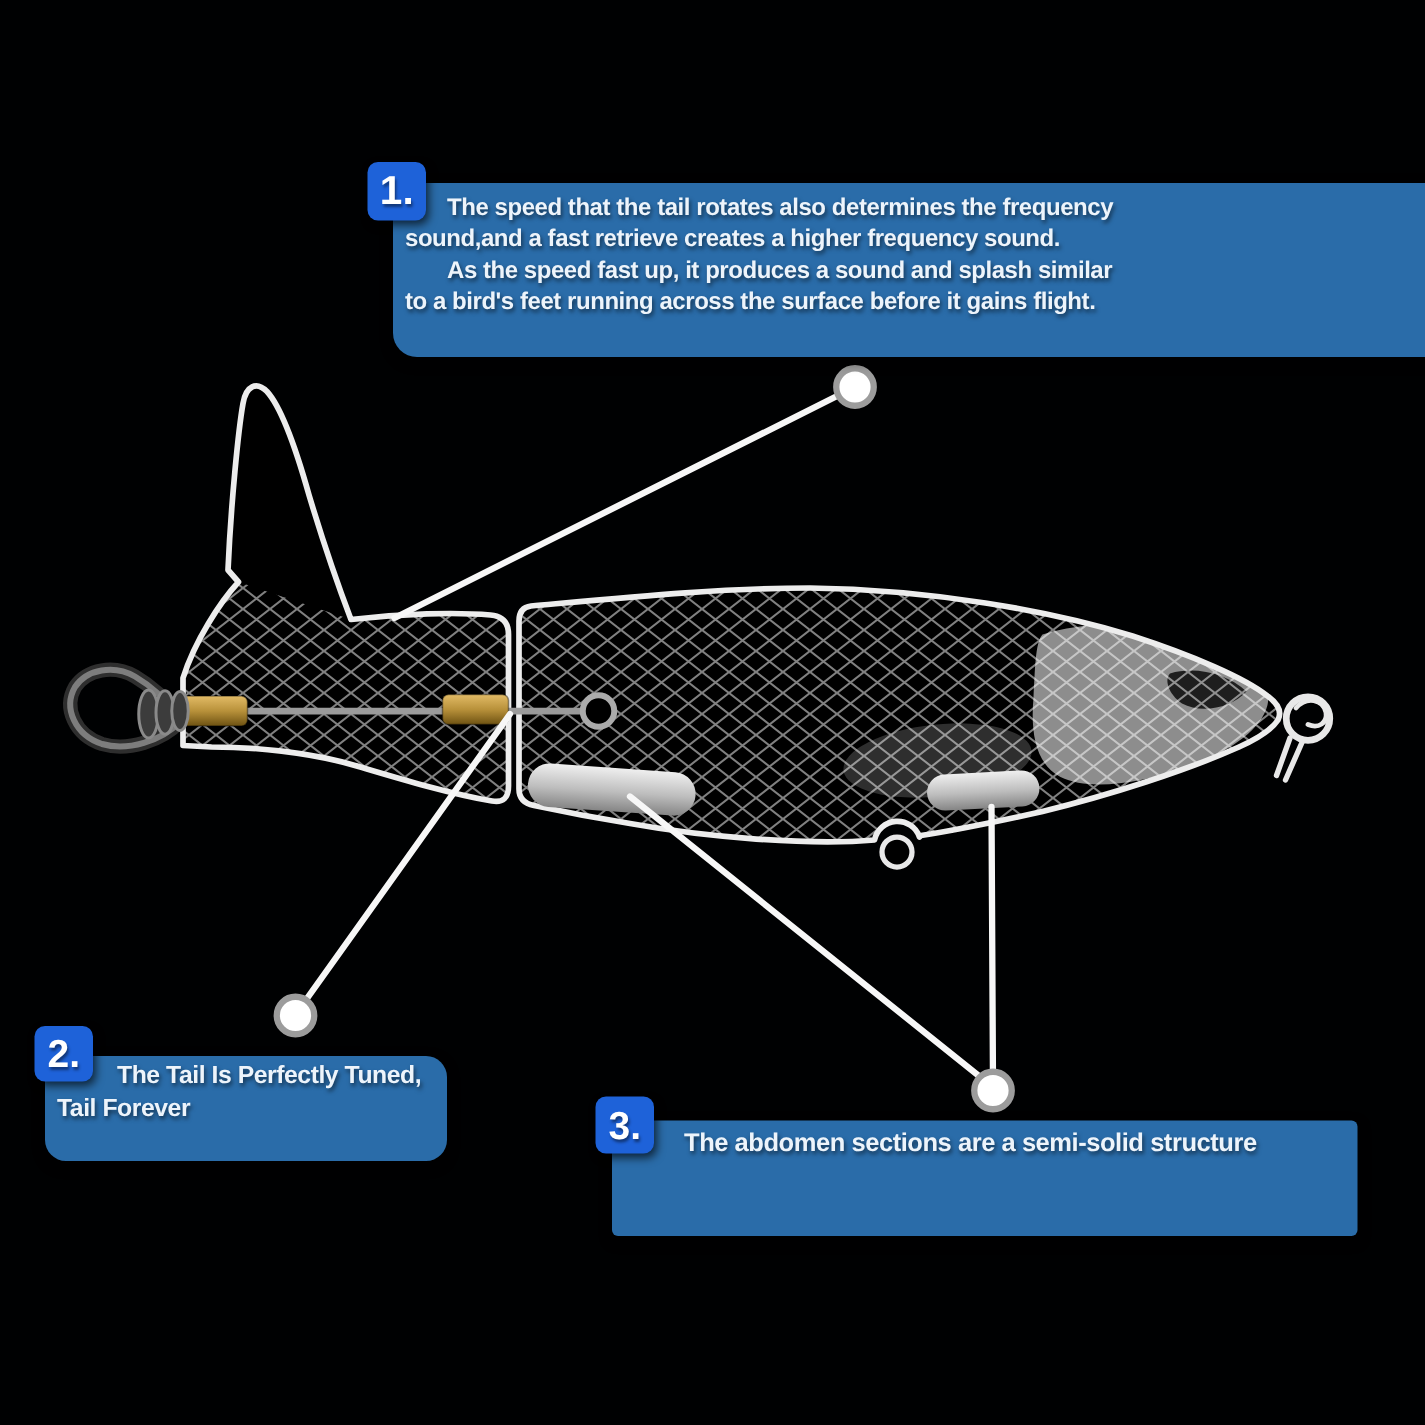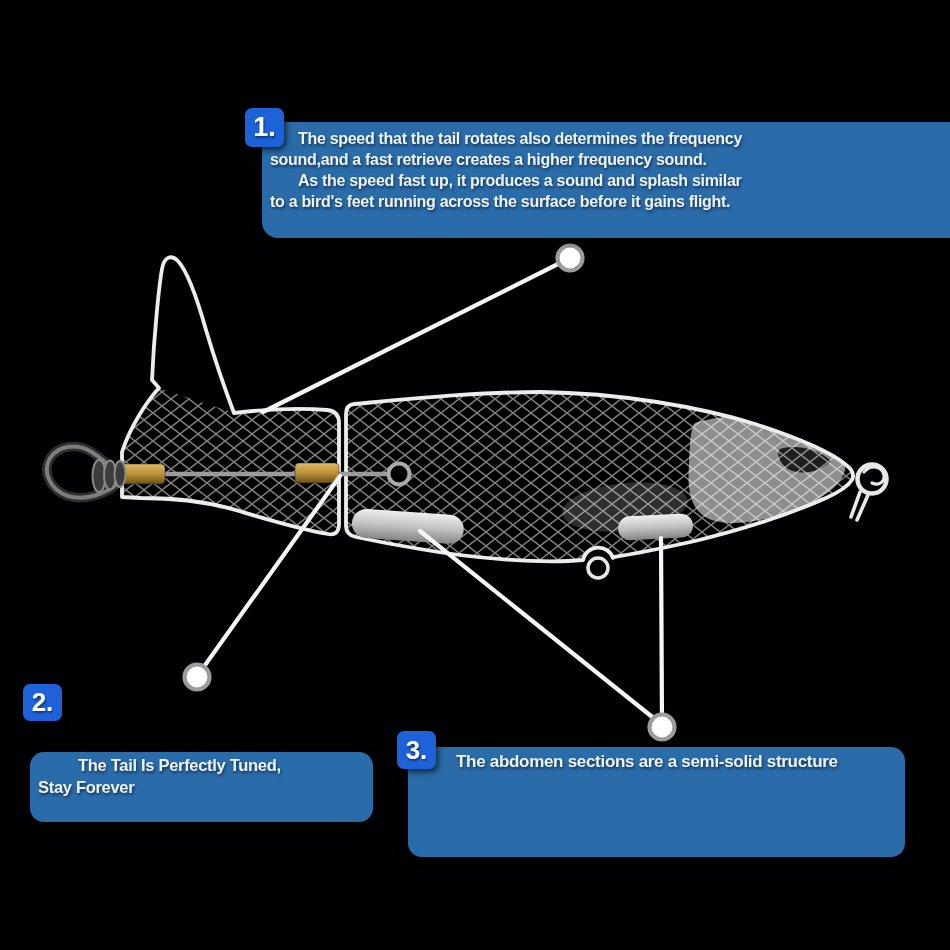--- a/index.html
+++ b/index.html
@@ -20,25 +20,25 @@
     box-shadow:0 3px 8px rgba(0,0,0,.55);
     text-shadow:1px 2px 3px rgba(0,0,0,.55);
   }
   .callout .ln{white-space:nowrap;}
   #badge-1{left:245px;top:108px;width:39px;height:39px;font-size:27px;}
   #badge-2{left:23px;top:684px;width:39px;height:37px;font-size:26px;}
   #badge-3{left:397px;top:731px;width:39px;height:38px;font-size:26px;}
   #callout-1{left:262px;top:122px;width:744px;height:116px;padding:6px 8px 0 8px;
              font-size:16px;line-height:21px;box-sizing:border-box;}
   #callout-1 .ind{padding-left:28px;}
-  #callout-2{left:30px;top:704px;width:343px;height:70px;padding:3px 8px 0 8px;
-             font-size:16.5px;line-height:21.5px;box-sizing:border-box;border-radius:14px;margin-top:48px;}
+  #callout-2{left:30px;top:704px;width:268px;height:70px;padding:3px 8px 0 8px;
+             font-size:16.5px;line-height:21.5px;box-sizing:border-box;border-radius:14px;}
   #callout-2 .ind{padding-left:40px;}
-  #callout-3{left:408px;top:747px;width:497px;height:110px;padding:4px 8px 0 8px;
-             font-size:17px;line-height:21.5px;box-sizing:border-box;border-radius:14px;}
+  #callout-3{left:408px;top:747px;width:497px;height:77px;padding:4px 8px 0 8px;
+             font-size:17px;line-height:21.5px;box-sizing:border-box;border-radius:4px;}
   #callout-3 .ind{padding-left:40px;}
 </style>
 </head>
 <body>
 
 <div id="stage">
 
   <svg id="figure-svg" width="950" height="950" viewBox="0 0 950 950">
     <defs>
       <pattern id="mesh" width="18" height="14" patternUnits="userSpaceOnUse">
@@ -120,21 +120,21 @@
   <div class="callout" id="callout-1">
     <div class="ln ind">The speed that the tail rotates also determines the frequency</div>
     <div class="ln">sound,and a fast retrieve creates a higher frequency sound.</div>
     <div class="ln ind">As the speed fast up, it produces a sound and splash similar</div>
     <div class="ln">to a bird's feet running across the surface before it gains flight.</div>
   </div>
 
   <div class="badge" id="badge-2">2.</div>
   <div class="callout" id="callout-2">
     <div class="ln ind">The Tail Is Perfectly Tuned,</div>
-    <div class="ln">Stay Forever</div>
+    <div class="ln">Tail Forever</div>
   </div>
 
   <div class="badge" id="badge-3">3.</div>
   <div class="callout" id="callout-3">
     <div class="ln ind">The abdomen sections are a semi-solid structure</div>
   </div>
 
 </div>
 
 </body></html>

